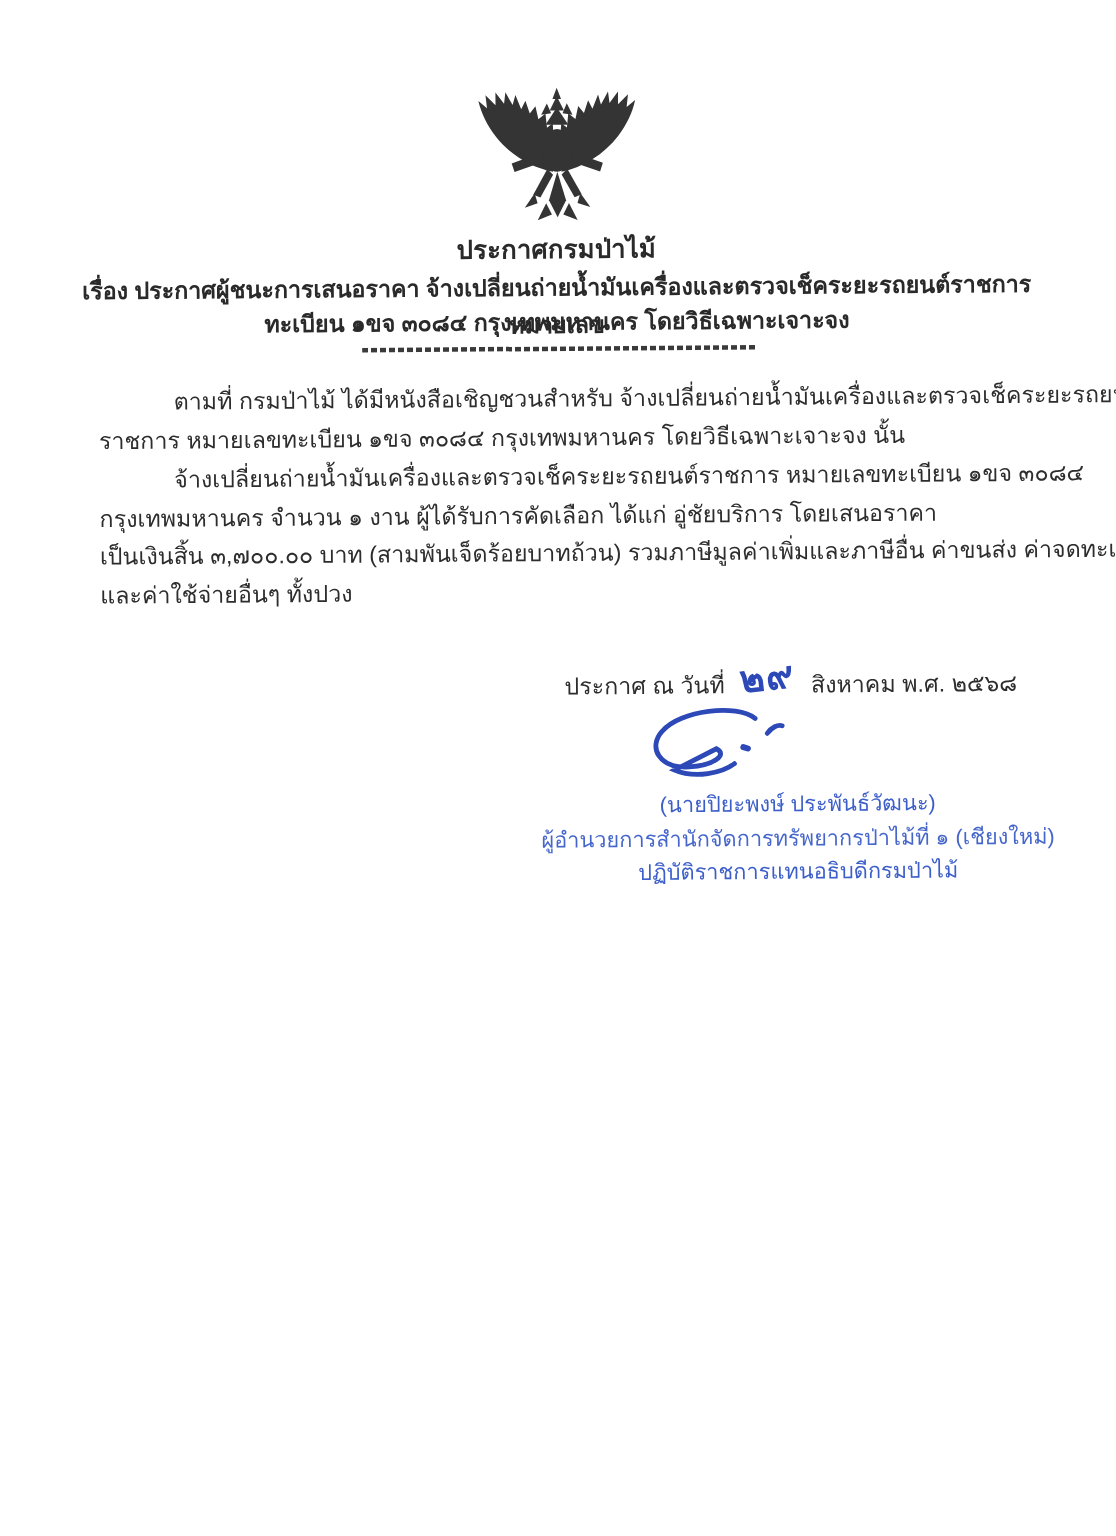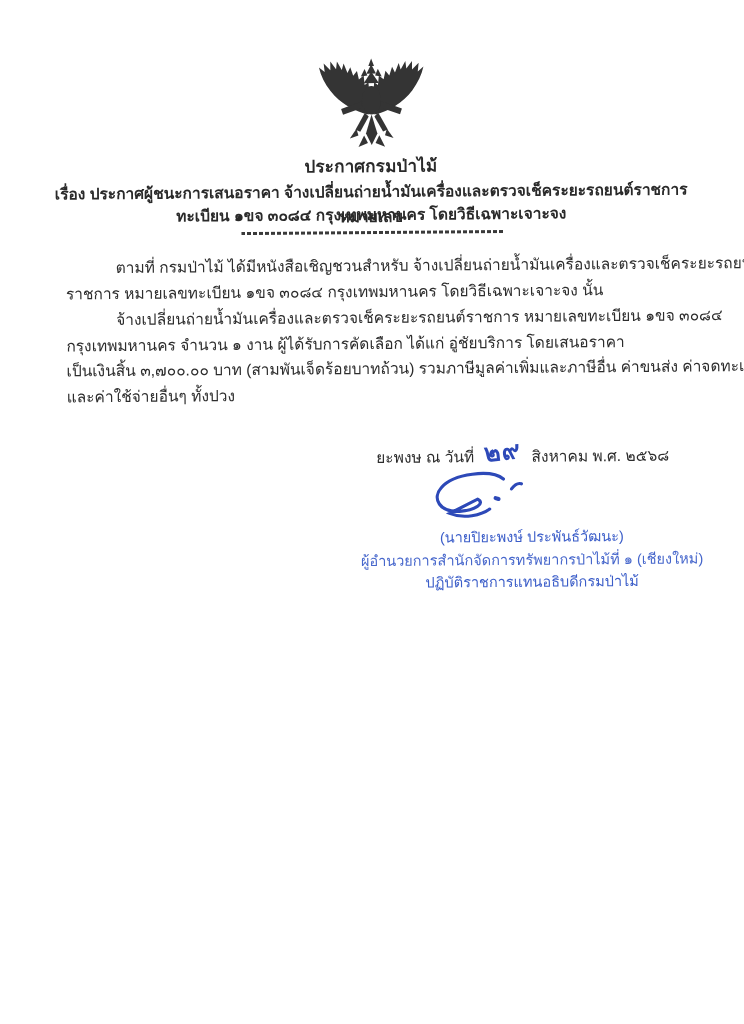--- a/index.html
+++ b/index.html
@@ -159,21 +159,21 @@
     <div class="separator"></div>
 
     <div class="body-line l-p1a indent">ตามที่ กรมป่าไม้ ได้มีหนังสือเชิญชวนสำหรับ จ้างเปลี่ยนถ่ายน้ำมันเครื่องและตรวจเช็คระยะรถยนต์</div>
     <div class="body-line l-p1b">ราชการ หมายเลขทะเบียน ๑ขจ ๓๐๘๔ กรุงเทพมหานคร โดยวิธีเฉพาะเจาะจง  นั้น</div>
     <div class="body-line l-p2a indent">จ้างเปลี่ยนถ่ายน้ำมันเครื่องและตรวจเช็คระยะรถยนต์ราชการ หมายเลขทะเบียน ๑ขจ ๓๐๘๔</div>
     <div class="body-line l-p2b">กรุงเทพมหานคร จำนวน ๑ งาน ผู้ได้รับการคัดเลือก ได้แก่ อู่ชัยบริการ โดยเสนอราคา</div>
     <div class="body-line l-p2c">เป็นเงินสิ้น ๓,๗๐๐.๐๐ บาท (สามพันเจ็ดร้อยบาทถ้วน) รวมภาษีมูลค่าเพิ่มและภาษีอื่น ค่าขนส่ง ค่าจดทะเบียน</div>
     <div class="body-line l-p2d">และค่าใช้จ่ายอื่นๆ ทั้งปวง</div>
 
     <div class="date-line">
-      <span>ยะพงษ ณ วันที่</span>
+      <span>ประกาศ ณ วันที่</span>
       <span class="hand-day">๒๙</span>
       <span>สิงหาคม พ.ศ. ๒๕๖๘</span>
     </div>
 
     <svg class="signature" viewBox="0 0 110 62" xmlns="http://www.w3.org/2000/svg">
       <g fill="none" stroke="#2d49b8" stroke-width="3.2" stroke-linecap="round">
         <path d="M84,12 C72,2 34,6 22,20 C12,31 20,45 40,44 C56,43 66,36 58,32 L30,46 C44,52 62,48 70,42"></path>
         <path d="M92,22 C95,18 99,16 102,17"></path>
         <path d="M76,31 L79,32" stroke-width="4"></path>
       </g>

